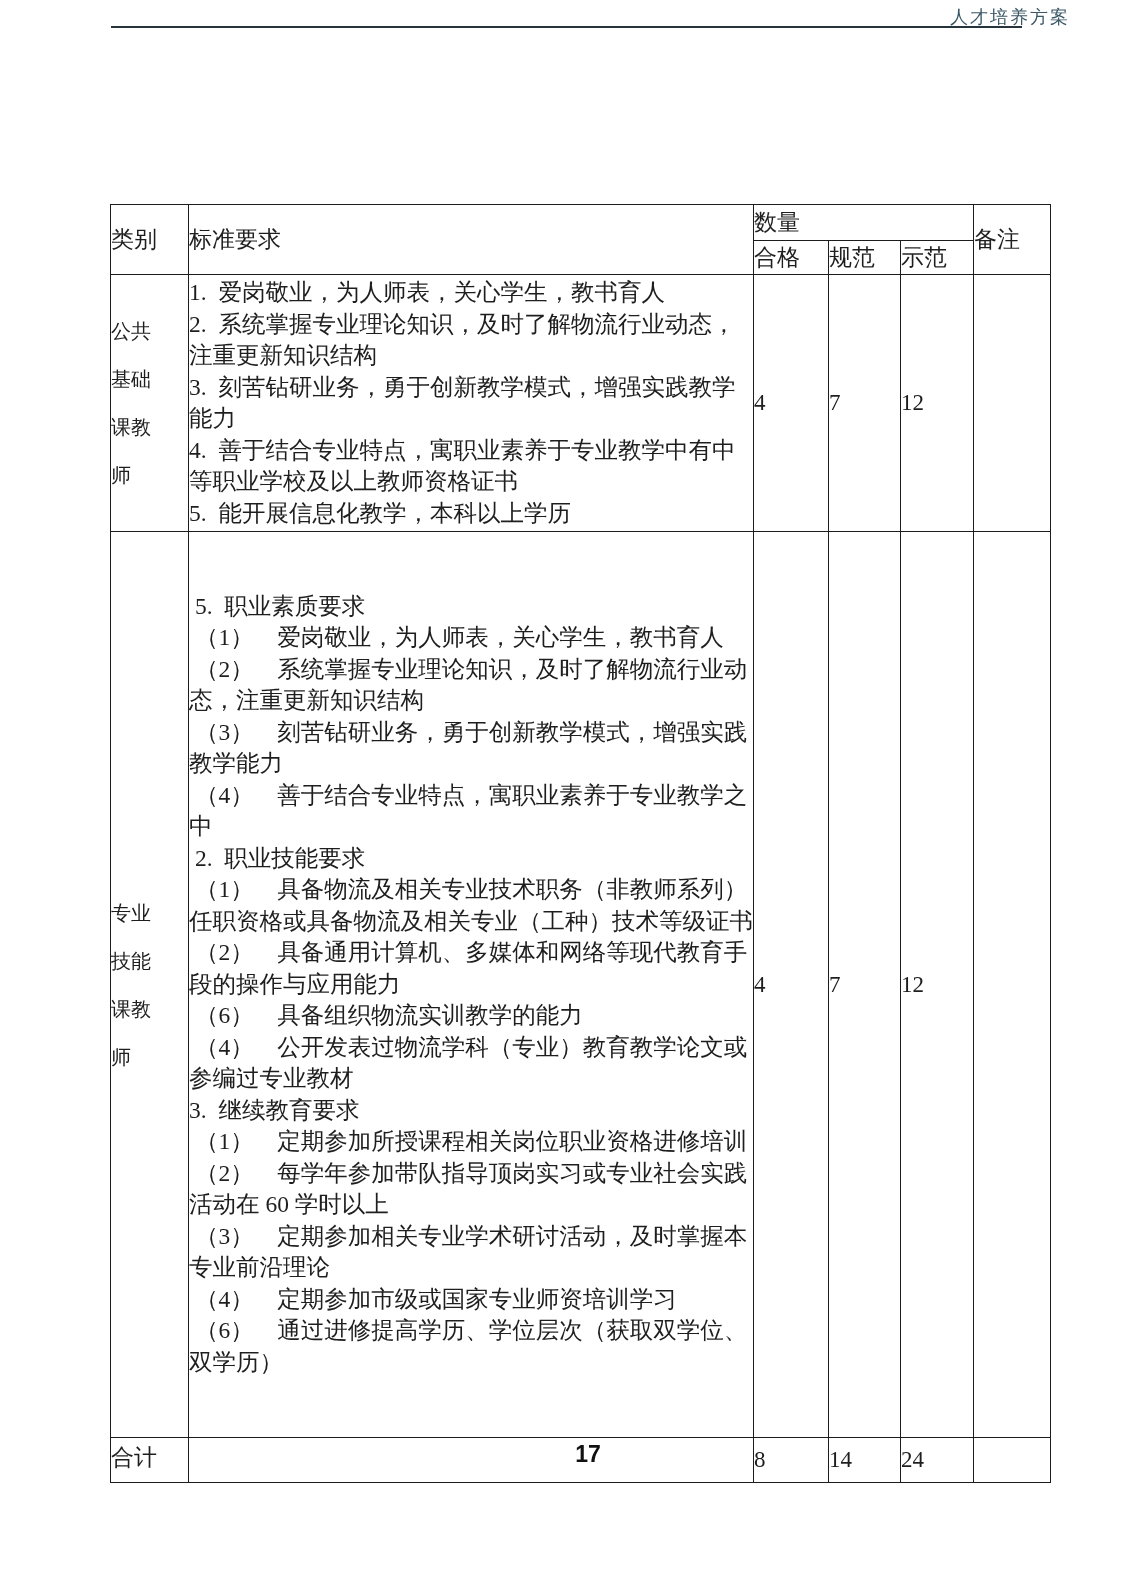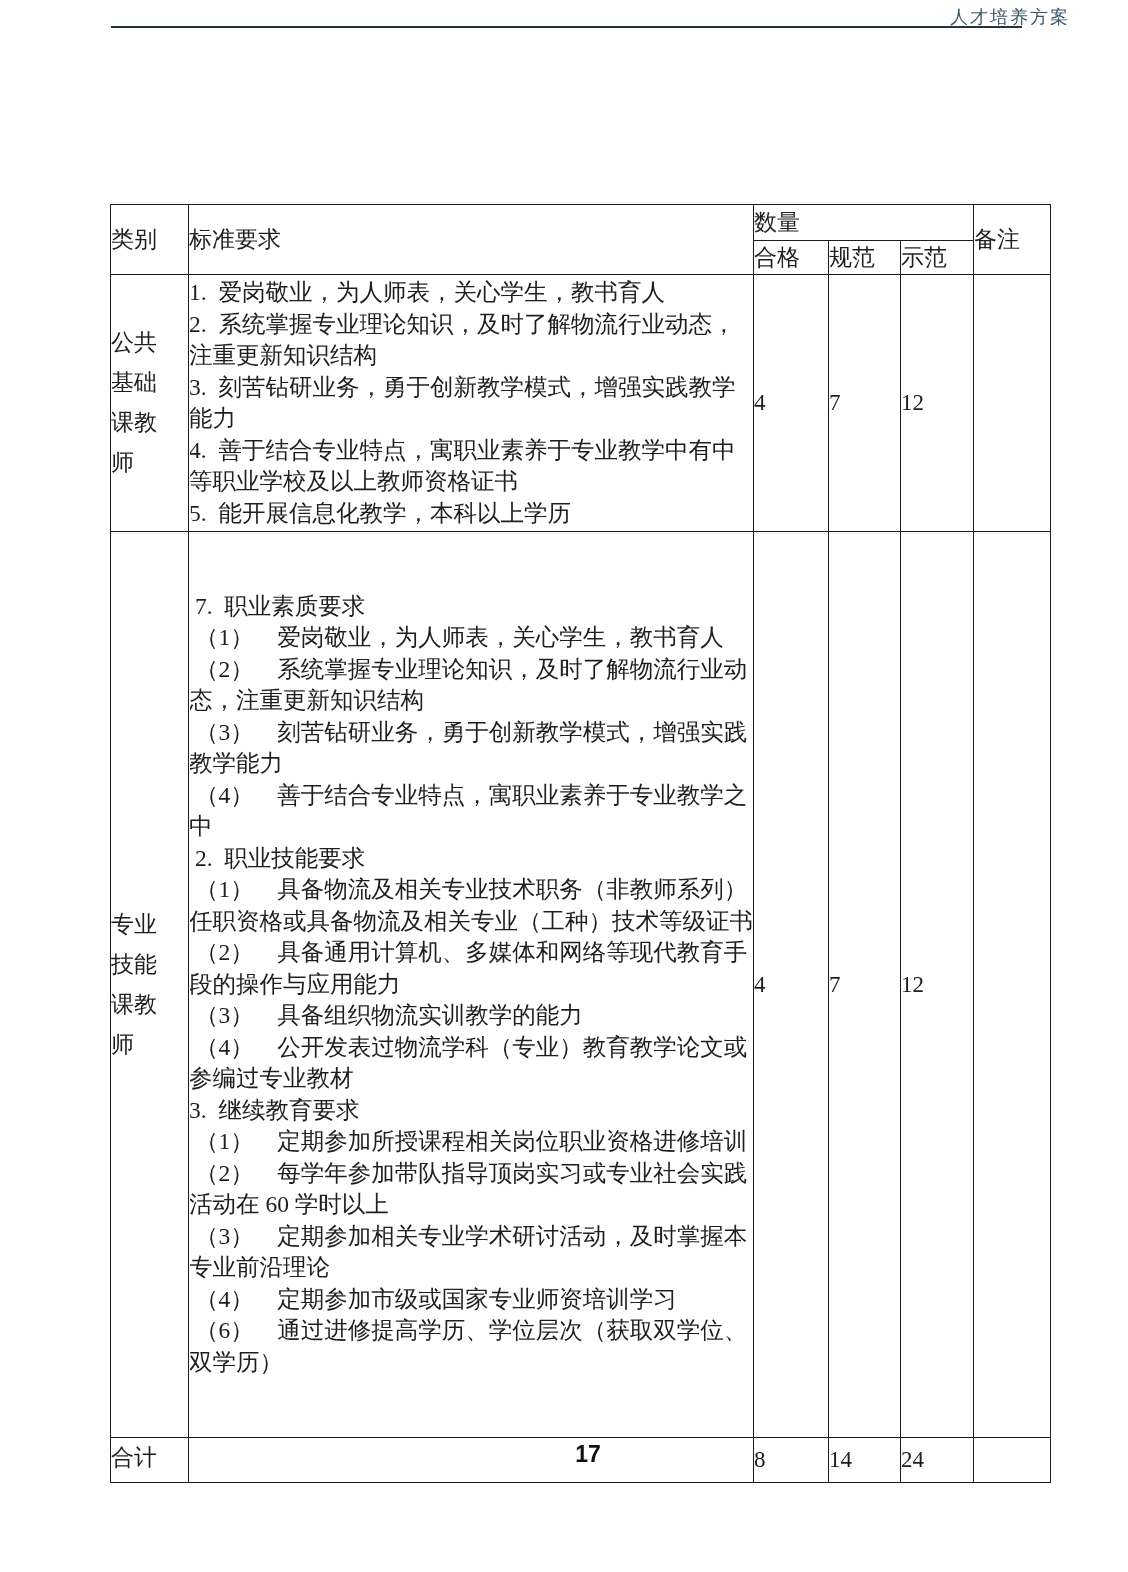--- a/index.html
+++ b/index.html
@@ -31,23 +31,23 @@
   }
   table.req td,table.req th{
     border:1.5px solid #1c1c1c;
     vertical-align:middle;
     font-weight:normal;text-align:left;
     padding:0;overflow:hidden;
   }
   th.h{padding-left:10px;font-size:23px;}
   td.cat{
     padding-left:10px;white-space:pre-line;
-    line-height:40px;font-size:23px;
+    line-height:48px;font-size:20px;
   }
-  td.reqs{padding:1px 23px 1px 10px;border-radius:21px;}
+  td.reqs{padding:1px 23px 1px 10px;}
   .req-line{white-space:pre-wrap;font-size:23.5px;}
   td.num{padding-left:12px;font-size:23px;}
   td.total-label{padding-left:8px;font-size:23px;font-family:Liberation Mono, monospace;}
   
   .page-num{
     position:absolute;left:0;top:1441px;width:100%;
     text-align:center;
     font-family:"Liberation Sans","DejaVu Sans",sans-serif;
     font-weight:bold;font-size:23px;color:#111;
   }
@@ -99,29 +99,29 @@
         <td class="num">12</td>
         <td class="num"></td>
       </tr>
 
       <tr style="height:906px">
         <td class="cat">专业
 技能
 课教
 师</td>
         <td class="reqs">
-            <div class="req-line"> 7.  职业素质要求</div>
+            <div class="req-line"> 5.  职业素质要求</div>
             <div class="req-line"> （1）　爱岗敬业，为人师表，关心学生，教书育人</div>
             <div class="req-line"> （2）　系统掌握专业理论知识，及时了解物流行业动态，注重更新知识结构</div>
             <div class="req-line"> （3）　刻苦钻研业务，勇于创新教学模式，增强实践教学能力</div>
             <div class="req-line"> （4）　善于结合专业特点，寓职业素养于专业教学之中</div>
             <div class="req-line"> 2.  职业技能要求</div>
             <div class="req-line"> （1）　具备物流及相关专业技术职务（非教师系列）任职资格或具备物流及相关专业（工种）技术等级证书</div>
             <div class="req-line"> （2）　具备通用计算机、多媒体和网络等现代教育手段的操作与应用能力</div>
-            <div class="req-line"> （3）　具备组织物流实训教学的能力</div>
+            <div class="req-line"> （6）　具备组织物流实训教学的能力</div>
             <div class="req-line"> （4）　公开发表过物流学科（专业）教育教学论文或参编过专业教材</div>
             <div class="req-line">3.  继续教育要求</div>
             <div class="req-line"> （1）　定期参加所授课程相关岗位职业资格进修培训</div>
             <div class="req-line"> （2）　每学年参加带队指导顶岗实习或专业社会实践活动在 60 学时以上</div>
             <div class="req-line"> （3）　定期参加相关专业学术研讨活动，及时掌握本专业前沿理论</div>
             <div class="req-line"> （4）　定期参加市级或国家专业师资培训学习</div>
             <div class="req-line"> （6）　通过进修提高学历、学位层次（获取双学位、双学历）</div>
           </td>
         <td class="num">4</td>
         <td class="num">7</td>

